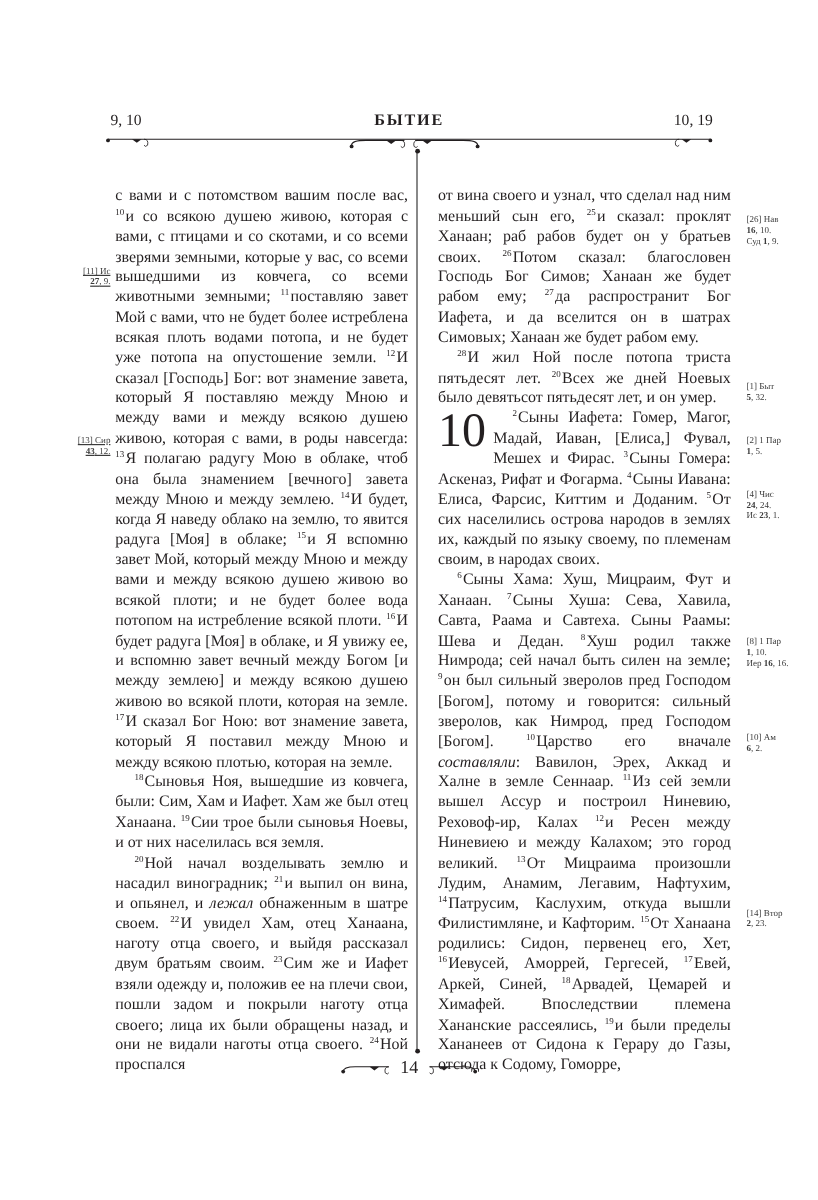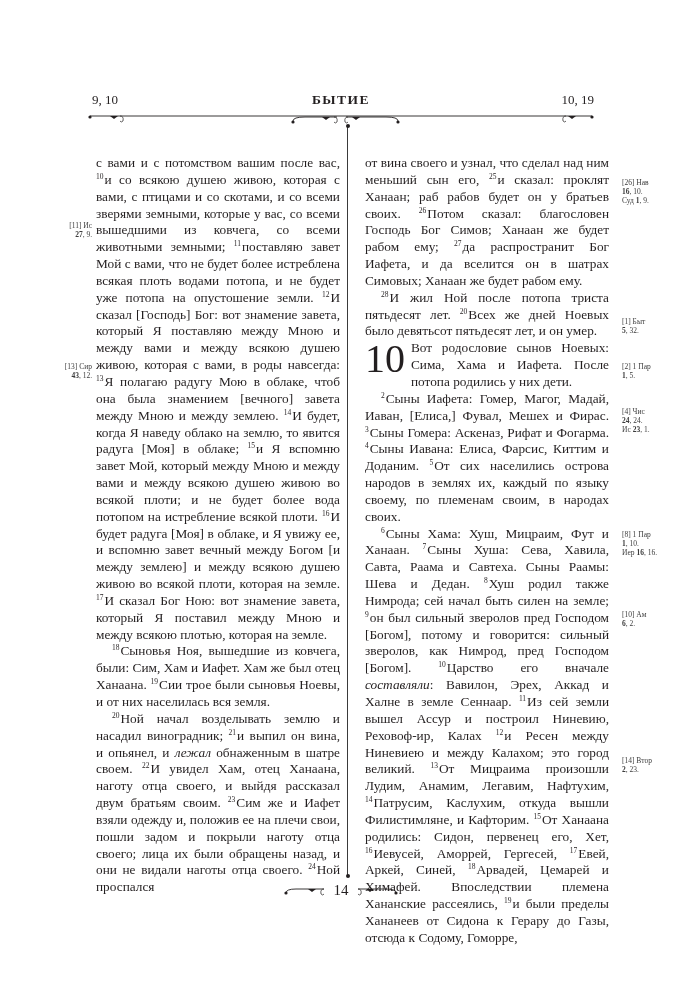--- a/index.html
+++ b/index.html
@@ -22,21 +22,21 @@
   .col-right { left: 365px; }
   .col p { margin: 0; text-indent: 0; }
   .col p.indent { text-indent: 16px; }
   .vn { font-size: 7.5px; vertical-align: 5px; line-height: 0; margin-right: 1px; }
   .chapter-block { position: relative; }
   .drop-cap { float: left; font-size: 40px; line-height: 34px; margin: 2px 6px 0 0; font-family: "Liberation Serif", serif; }
   em { font-style: italic; }
 
   .margin-note { position: absolute; font-size: 7.5px; line-height: 9px; color: #3b3b3b; }
   .margin-note b { font-weight: bold; }
-  .mn-left { left: 50px; width: 42px; text-align: right; }
+  .mn-left { left: 50px; width: 42px; text-align: right; text-decoration: underline; }
   .mn-right { left: 622px; width: 50px; text-align: left; }
 
   .folio { position: absolute; top: 880px; left: 0; width: 682px; height: 30px; }
   .folio-num { position: absolute; left: 0; right: 0; top: 2px; text-align: center; font-size: 15px; }
   .folio-orn { position: absolute; top: 6px; width: 42px; height: 12px; }
 </style>
 </head>
 <body>
 
 <div class="page">
@@ -80,21 +80,21 @@
   </div>
 
   <div class="col col-right">
     <p>
       <span>от вина своего и узнал, что сделал над ним меньший сын его, </span><span class="vn">25</span><span>и сказал: проклят Ханаан; раб рабов будет он у братьев своих. </span><span class="vn">26</span><span>Потом сказал: благословен Господь Бог Симов; Ханаан же будет рабом ему; </span><span class="vn">27</span><span>да распространит Бог Иафета, и да вселится он в шатрах Симовых; Ханаан же будет рабом ему.</span>
     </p>
     <p class="indent">
       <span class="vn">28</span><span>И жил Ной после потопа триста пятьдесят лет. </span><span class="vn">20</span><span>Всех же дней Ноевых было девятьсот пятьдесят лет, и он умер.</span>
     </p>
     <p class="chapter-block">
-      <span class="drop-cap">10</span><span>Вот родословие сынов Ноевых: Сима, Хама и Иафета. После потопа родились у них дети.</span>
+      <span class="drop-cap">10</span>
     </p>
     <p class="indent">
       <span class="vn">2</span><span>Сыны Иафета: Гомер, Магог, Мадай, Иаван, [Елиса,] Фувал, Мешех и Фирас. </span><span class="vn">3</span><span>Сыны Гомера: Аскеназ, Рифат и Фогарма. </span><span class="vn">4</span><span>Сыны Иавана: Елиса, Фарсис, Киттим и Доданим. </span><span class="vn">5</span><span>От сих населились острова народов в землях их, каждый по языку своему, по племенам своим, в народах своих.</span>
     </p>
     <p class="indent">
       <span class="vn">6</span><span>Сыны Хама: Хуш, Мицраим, Фут и Ханаан. </span><span class="vn">7</span><span>Сыны Хуша: Сева, Хавила, Савта, Раама и Савтеха. Сыны Раамы: Шева и Дедан. </span><span class="vn">8</span><span>Хуш родил также Нимрода; сей начал быть силен на земле; </span><span class="vn">9</span><span>он был сильный зверолов пред Господом [Богом], потому и говорится: сильный зверолов, как Нимрод, пред Господом [Богом]. </span><span class="vn">10</span><span>Царство его вначале </span><em>составляли</em><span>: Вавилон, Эрех, Аккад и Халне в земле Сеннаар. </span><span class="vn">11</span><span>Из сей земли вышел Ассур и построил Ниневию, Реховоф-ир, Калах </span><span class="vn">12</span><span>и Ресен между Ниневиею и между Калахом; это город великий. </span><span class="vn">13</span><span>От Мицраима произошли Лудим, Анамим, Легавим, Нафтухим, </span><span class="vn">14</span><span>Патрусим, Каслухим, откуда вышли Филистимляне, и Кафторим. </span><span class="vn">15</span><span>От Ханаана родились: Сидон, первенец его, Хет, </span><span class="vn">16</span><span>Иевусей, Аморрей, Гергесей, </span><span class="vn">17</span><span>Евей, Аркей, Синей, </span><span class="vn">18</span><span>Арвадей, Цемарей и Химафей. Впоследствии племена Хананские рассеялись, </span><span class="vn">19</span><span>и были пределы Хананеев от Сидона к Герару до Газы, отсюда к Содому, Гоморре,</span>
     </p>
   </div>
 
   <div class="margin-note mn-left" style="top:221px;">

